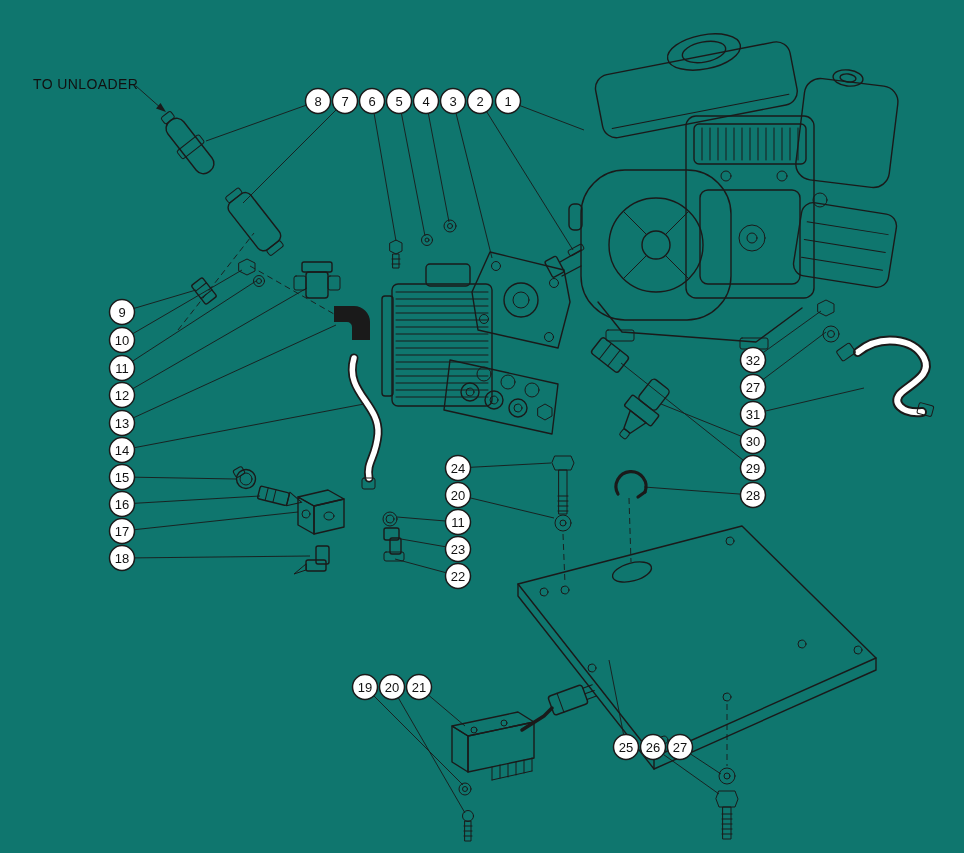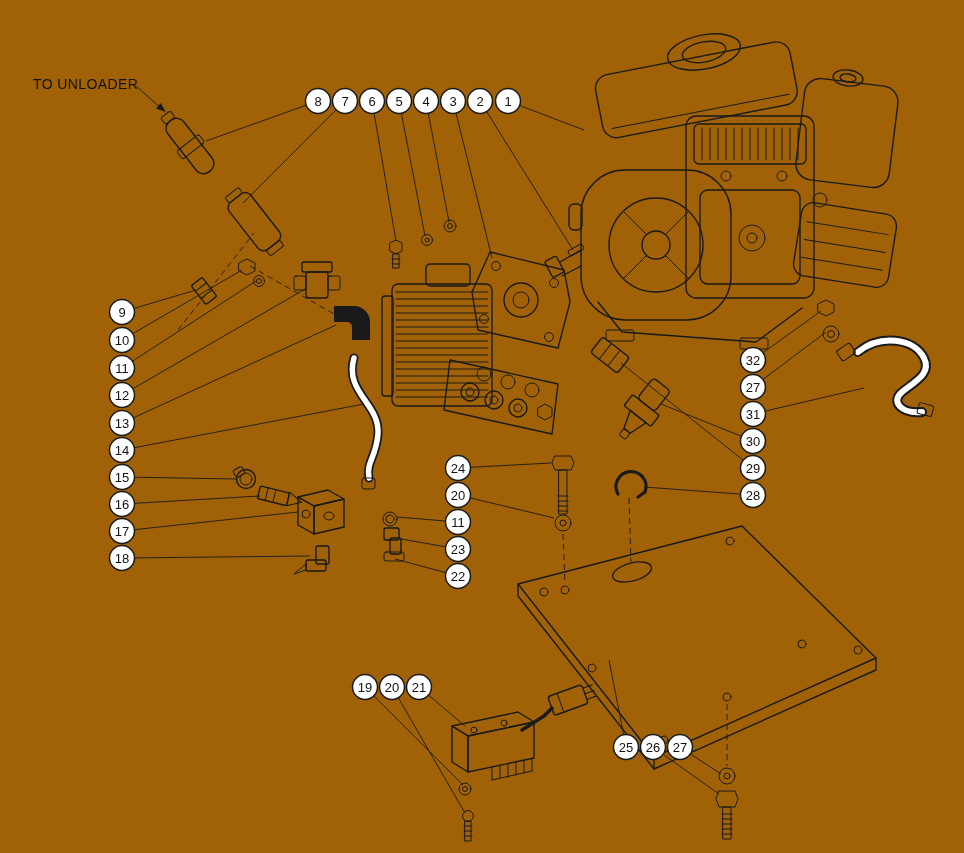--- a/index.html
+++ b/index.html
@@ -1,16 +1,16 @@
 <!DOCTYPE html>
 <html><head>
 <meta charset="utf-8">
 <style>
   html,body{margin:0;padding:0;background:#ffffff;}
-  #page{position:relative;width:964px;height:853px;background:#a16207;overflow:hidden;
+  #page{position:relative;width:964px;height:853px;background:#0f766e;overflow:hidden;
         font-family:"Liberation Sans",sans-serif;}
   svg{display:block}
   .s{fill:none;stroke:#1a1a1a;stroke-width:1.4;stroke-linejoin:round;stroke-linecap:round;}
   .t{stroke-width:1;}
   .w{stroke-width:.9;}
   .fill-dark{fill:#1a1a1a;stroke:none;}
   .hoseO{fill:none;stroke:#1a1a1a;stroke-width:9;stroke-linecap:round;}
   .hoseI{fill:none;stroke:#ffffff;stroke-width:5.5;stroke-linecap:round;}
   .hose31O{fill:none;stroke:#1a1a1a;stroke-width:10;stroke-linecap:round;}
   .hose31I{fill:none;stroke:#ffffff;stroke-width:6;stroke-linecap:round;}

